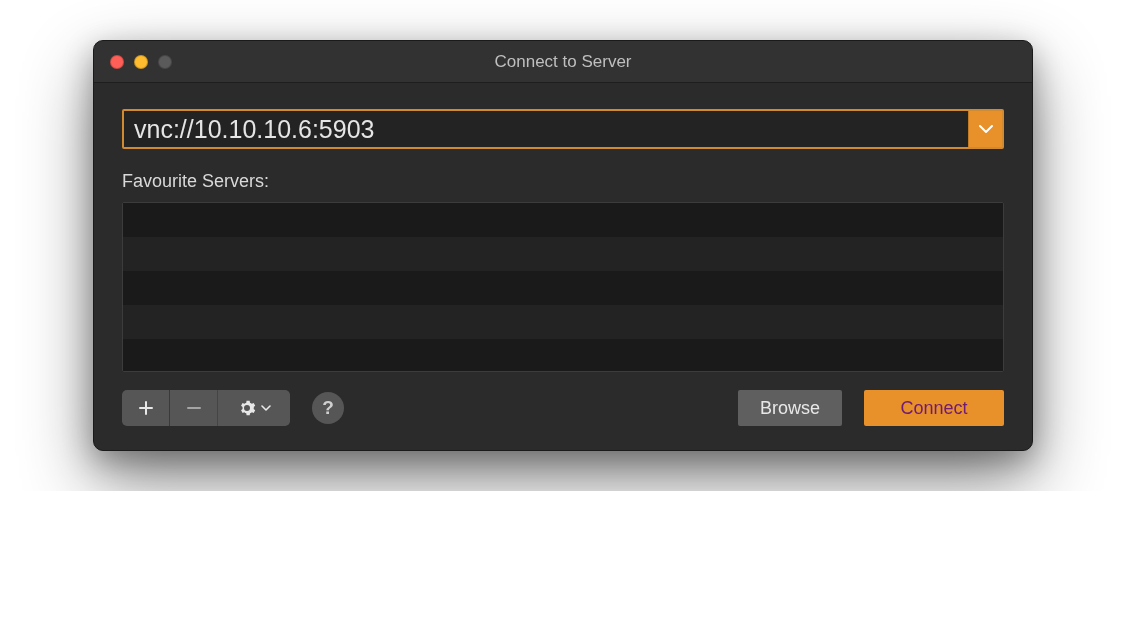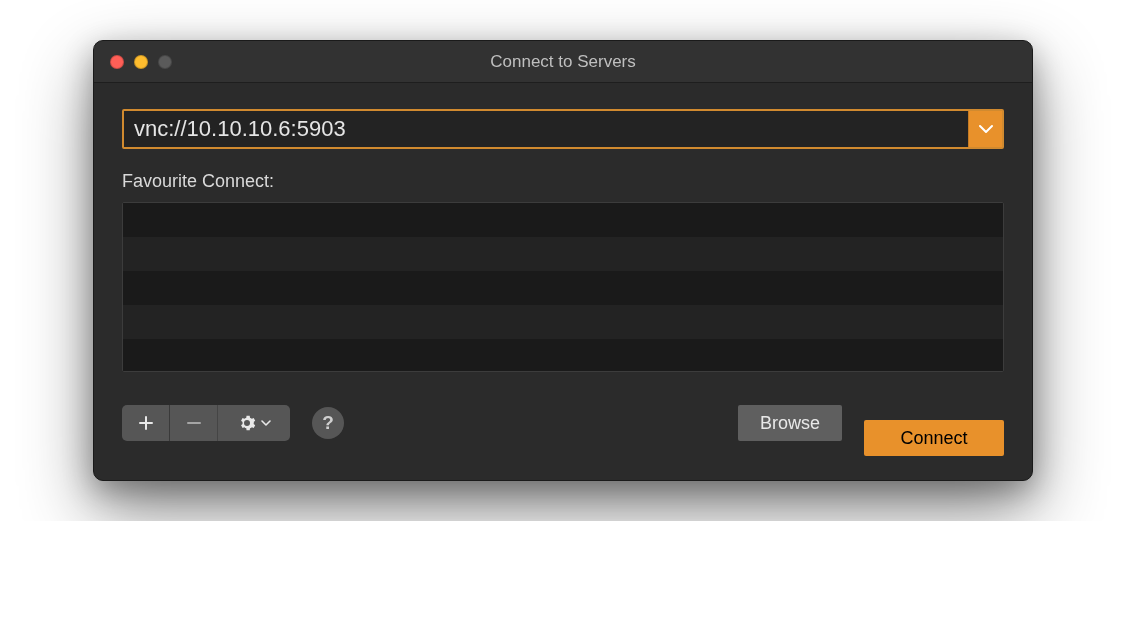--- a/index.html
+++ b/index.html
@@ -63,21 +63,21 @@
       border-radius: 2px;
       overflow: hidden;
       background: #1f1f1f;
     }
     .combo-input {
       flex: 1;
       background: #232323;
       border: none;
       outline: none;
       color: #e5e5e5;
-      font-size: 22px;
+      font-size: 25px;
       padding: 0 10px;
       font-family: inherit;
     }
     .combo-drop {
       width: 34px;
       background: #e8912b;
       display: flex;
       align-items: center;
       justify-content: center;
       cursor: pointer;
@@ -156,50 +156,49 @@
       cursor: pointer;
       border: none;
     }
     .btn-gray {
       background: #5f5f5f;
       color: #e8e8e8;
       margin-right: 22px;
     }
     .btn-primary {
       background: #e8912b;
-      color: #000000;
+      color: #701a75;
       min-width: 140px;
-      margin-top: 30px;
     }
   </style>
 </head>
 <body>
 
 <div class="window">
   <div class="titlebar">
     <div class="traffic-lights">
       <div class="traffic-light tl-close"></div>
       <div class="traffic-light tl-min"></div>
       <div class="traffic-light tl-max"></div>
     </div>
-    <div class="title">Connect to Servers</div>
+    <div class="title">Connect to Server</div>
   </div>
 
   <div class="content">
 
     <div class="combo-wrap">
       <input class="combo-input" type="text" value="vnc://10.10.10.6:5903" style="">
       <div class="combo-drop">
         <svg width="14" height="10" viewBox="0 0 14 10">
           <path d="M1 2 L7 8 L13 2" stroke="#ffffff" stroke-width="2" fill="none" stroke-linecap="round" stroke-linejoin="round"></path>
         </svg>
       </div>
     </div>
 
-    <div class="fav-label">Favourite Connect:</div>
+    <div class="fav-label">Favourite Servers:</div>
 
     <div class="fav-list">
       <div class="fav-row"></div>
       <div class="fav-row"></div>
       <div class="fav-row"></div>
       <div class="fav-row"></div>
       <div class="fav-row"></div>
     </div>
 
     <div class="bottom-bar">

